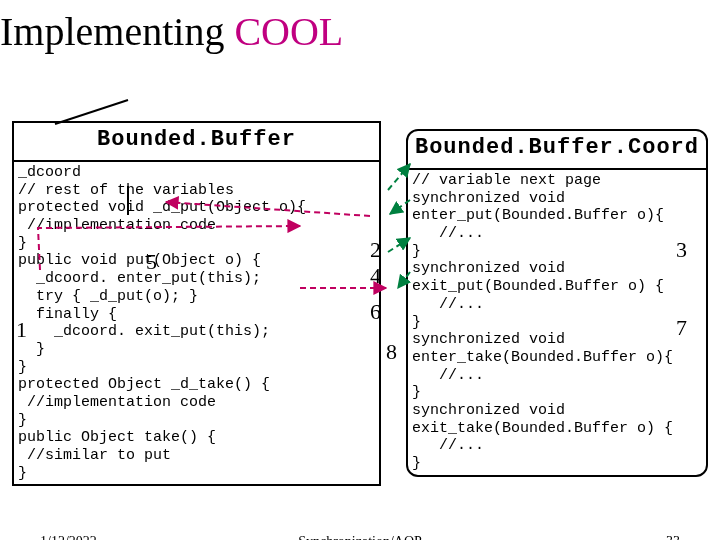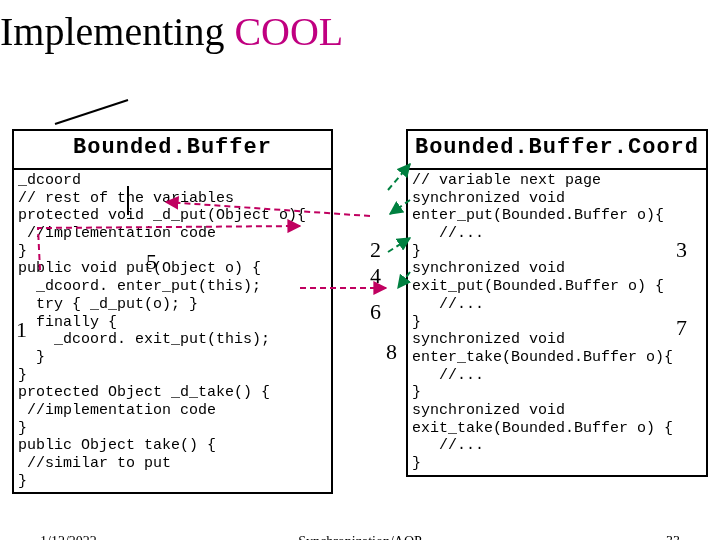--- a/index.html
+++ b/index.html
@@ -38,27 +38,28 @@
   }
   .box-body {
     font-family: "Courier New", monospace;
     font-size: 15px;
     white-space: pre;
     padding: 2px 4px;
     line-height: 1.18;
   }
   .left-box {
     left: 12px;
-    top: 70px;
-    width: 321px;
+    top: 62px;
+    width: 369px;
   }
   .right-box {
     left: 406px;
     top: 70px;
     width: 302px;
+    border-radius: 12px;
   }
   .num {
     position: absolute;
     font-family: "Times New Roman", serif;
     font-size: 22px;
     color: #000;
   }
   .footer {
     position: absolute;
     bottom: 6px;

